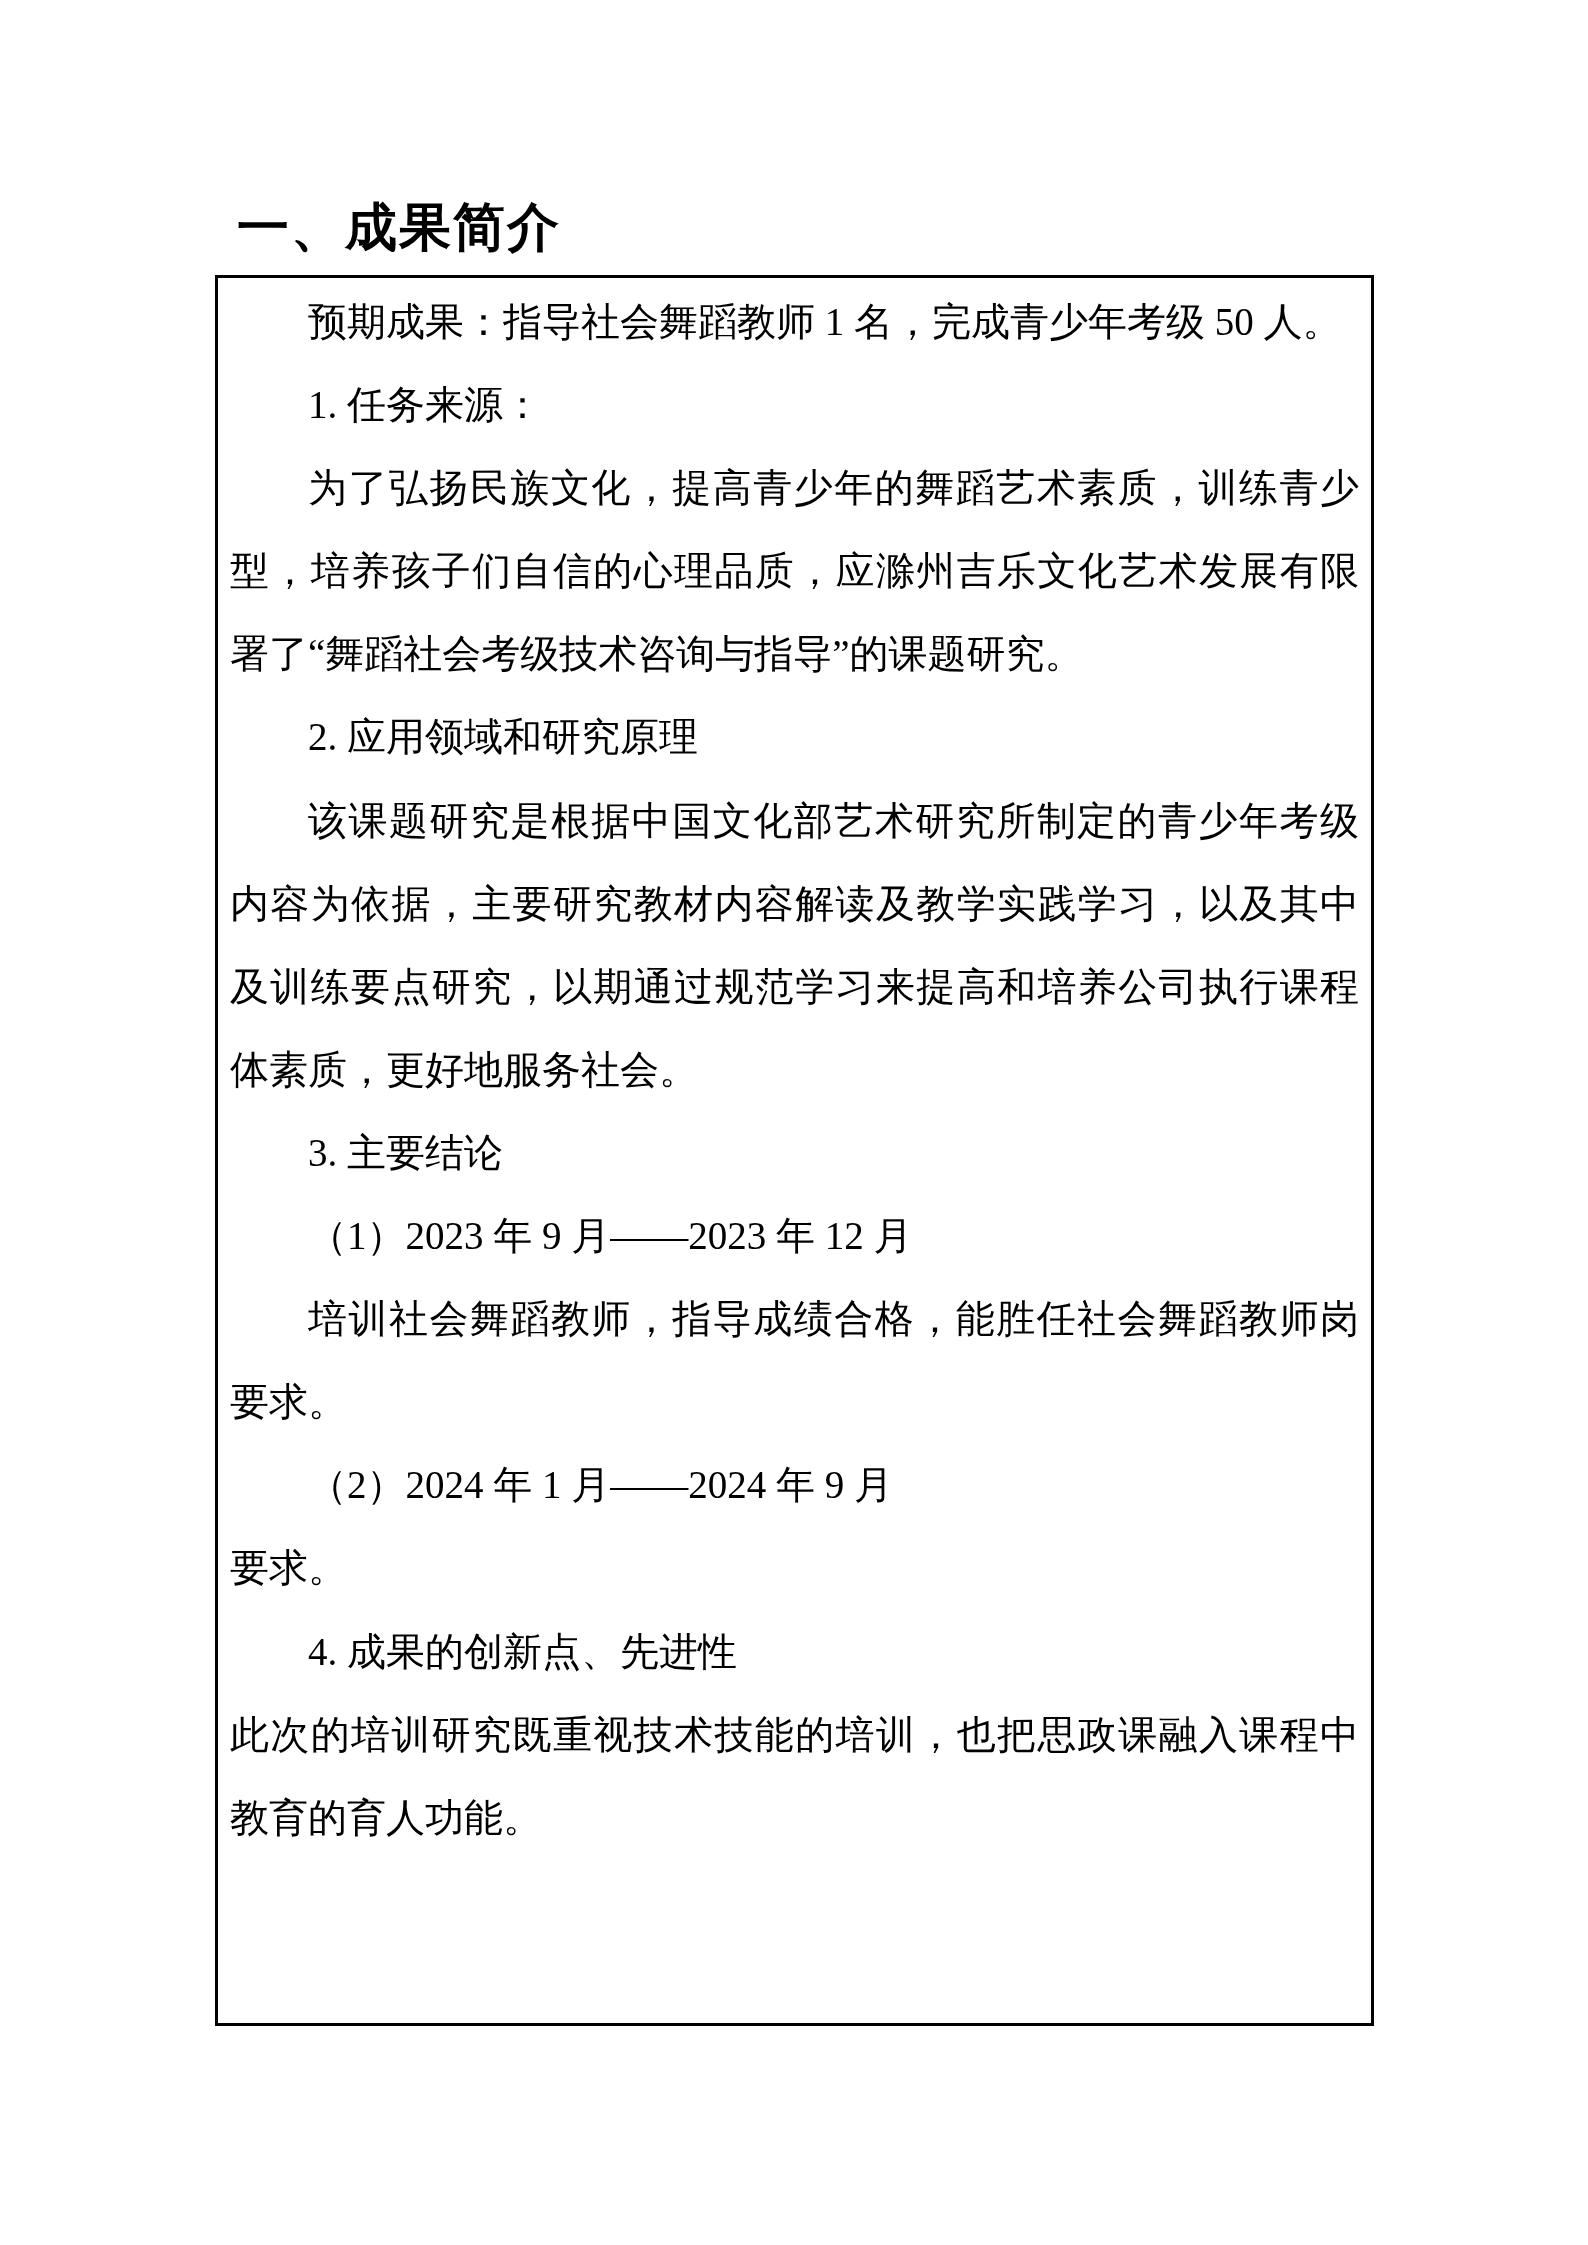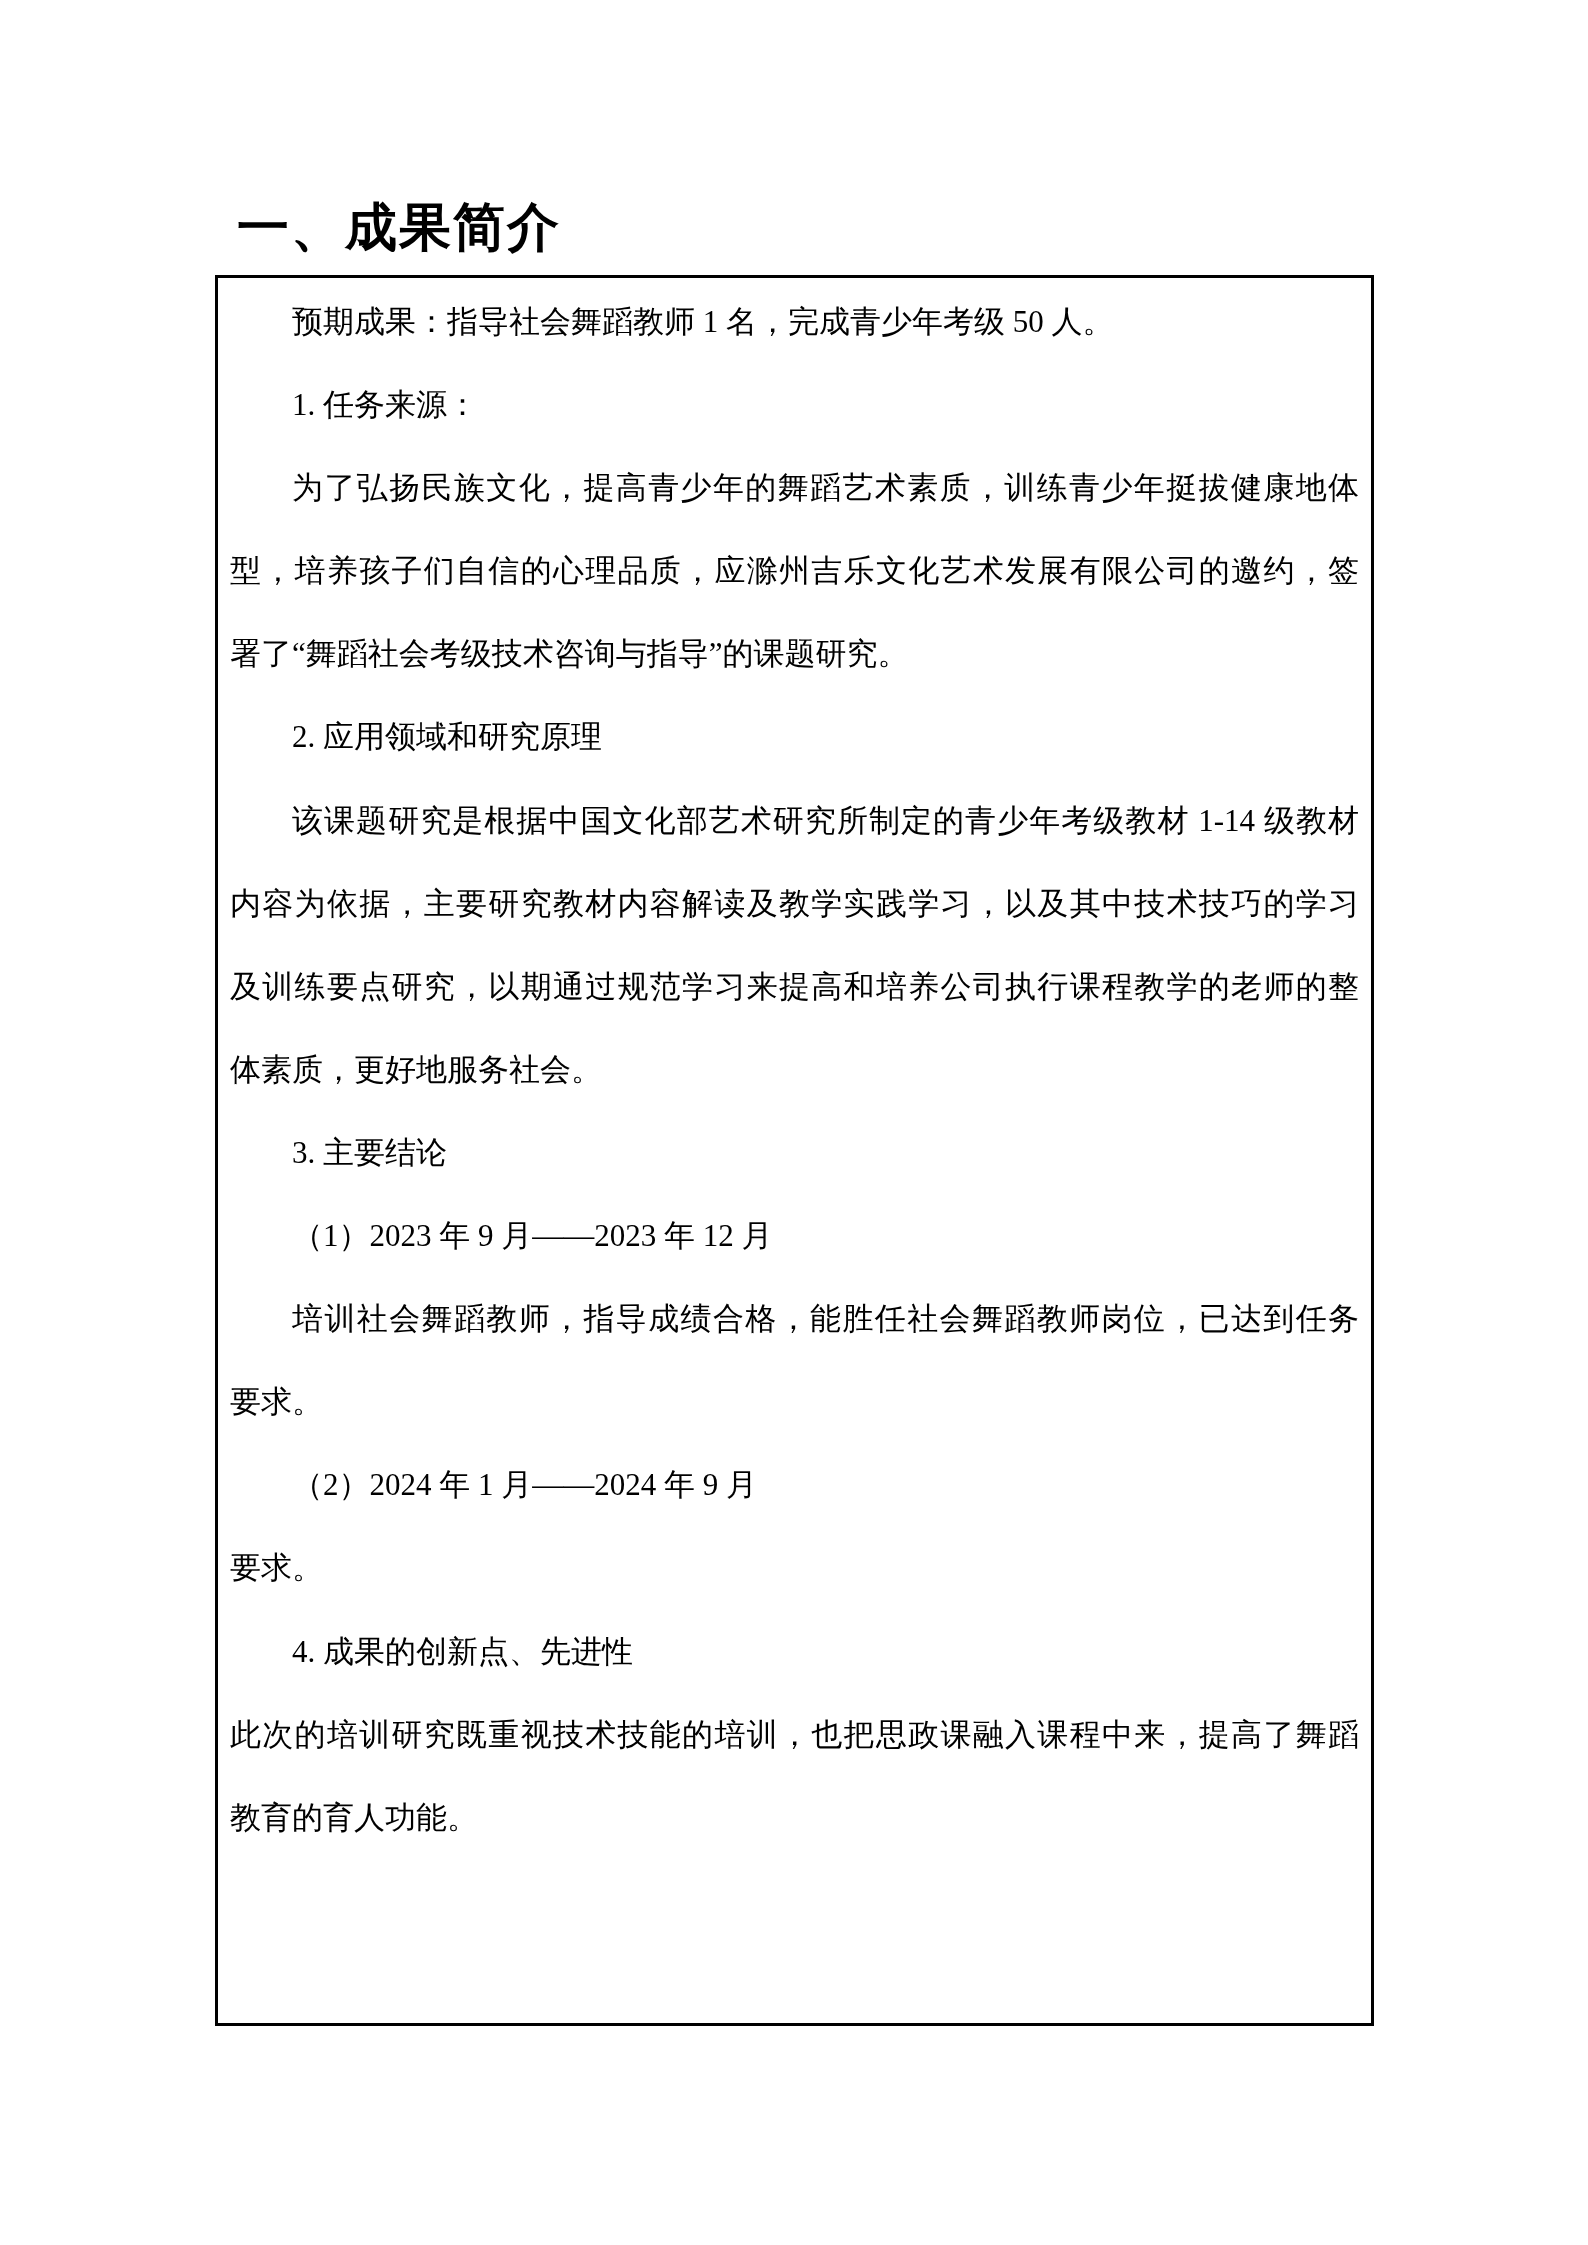--- a/index.html
+++ b/index.html
@@ -32,21 +32,21 @@
     width: 1159px;
     height: 1751px;
     border: 3px solid #000000;
     padding: 2px 12px 0 12px;
     background: #ffffff;
     overflow: hidden;
   }
   .line {
     height: 83.1px;
     line-height: 83.1px;
-    font-size: 31px;
+    font-size: 39px;
     white-space: normal;
     overflow: hidden;
     color: #000000;
     text-align: left;
   }
   .line.indent {
     text-indent: 2em;
   }
   .line.full {
     text-align: justify;

